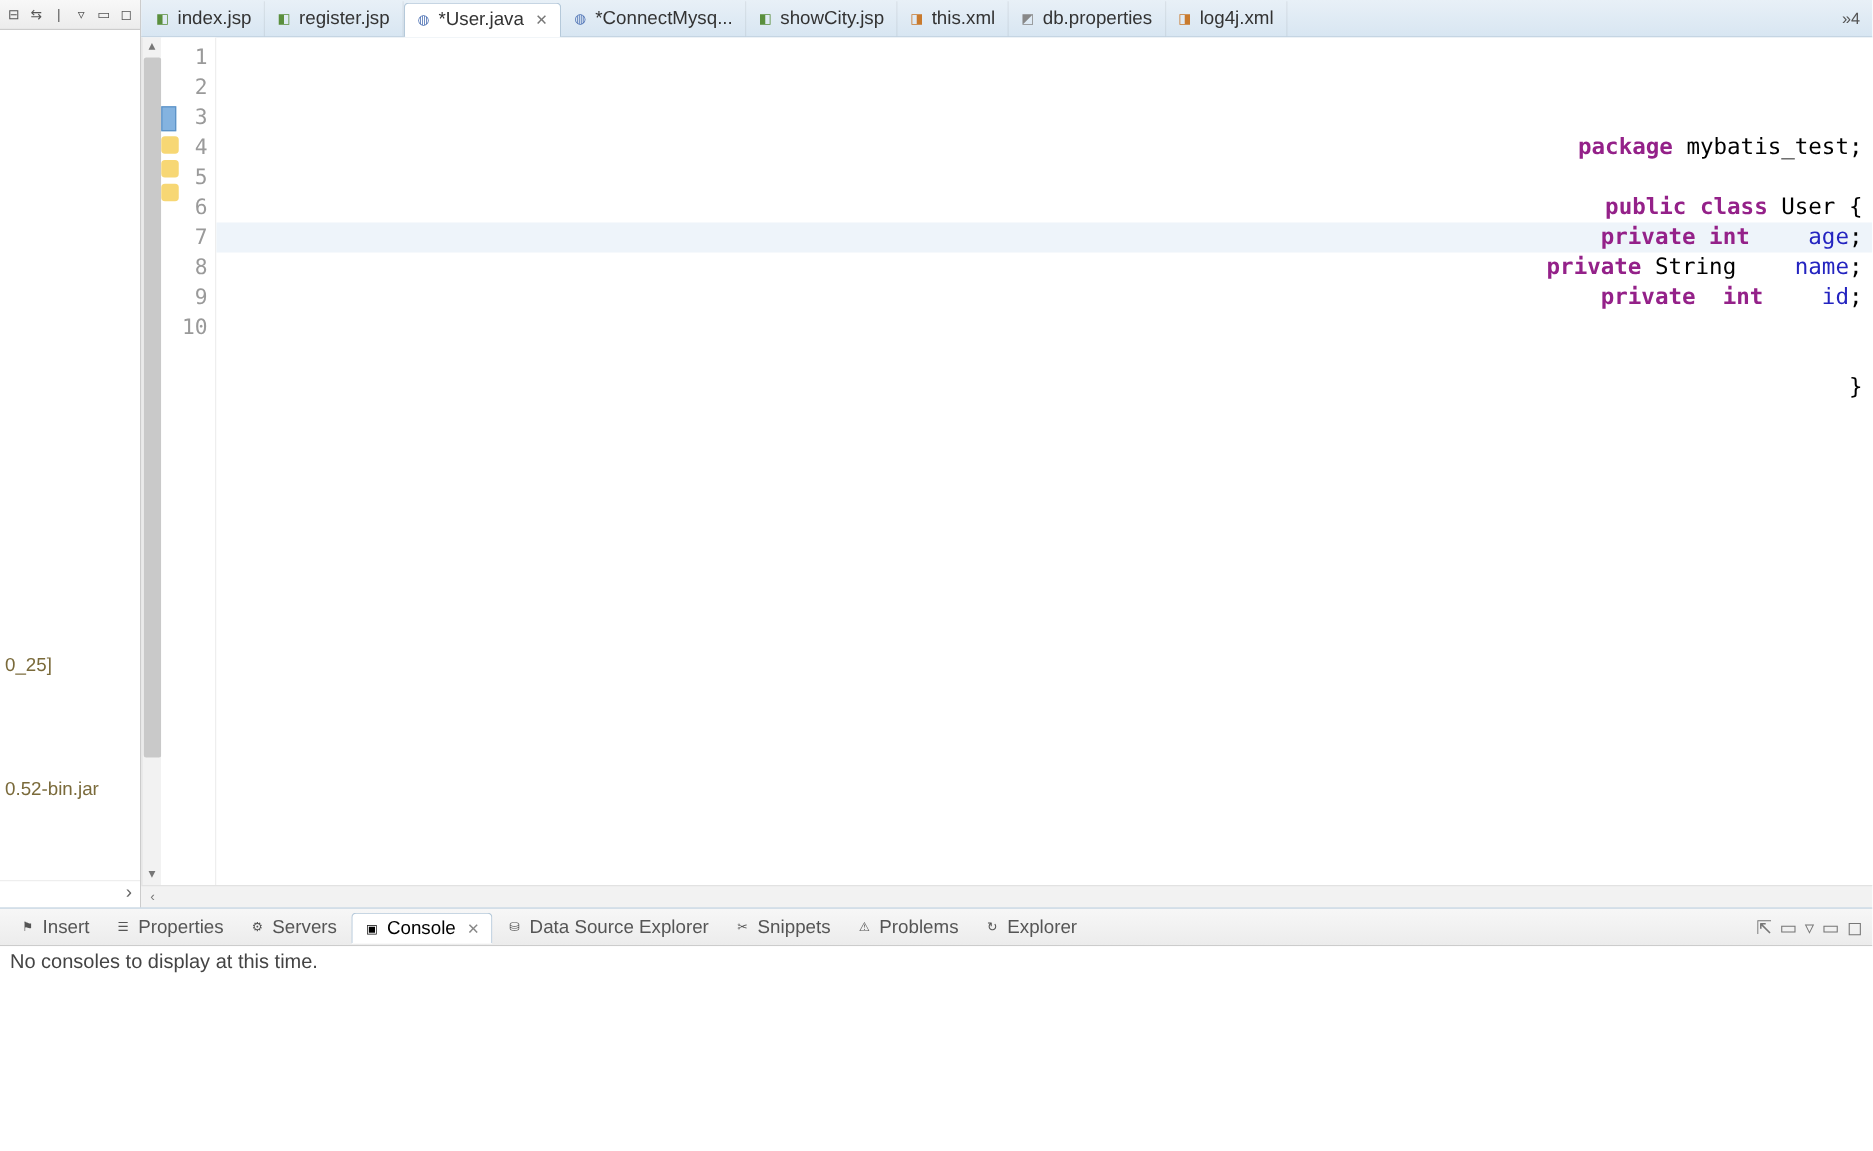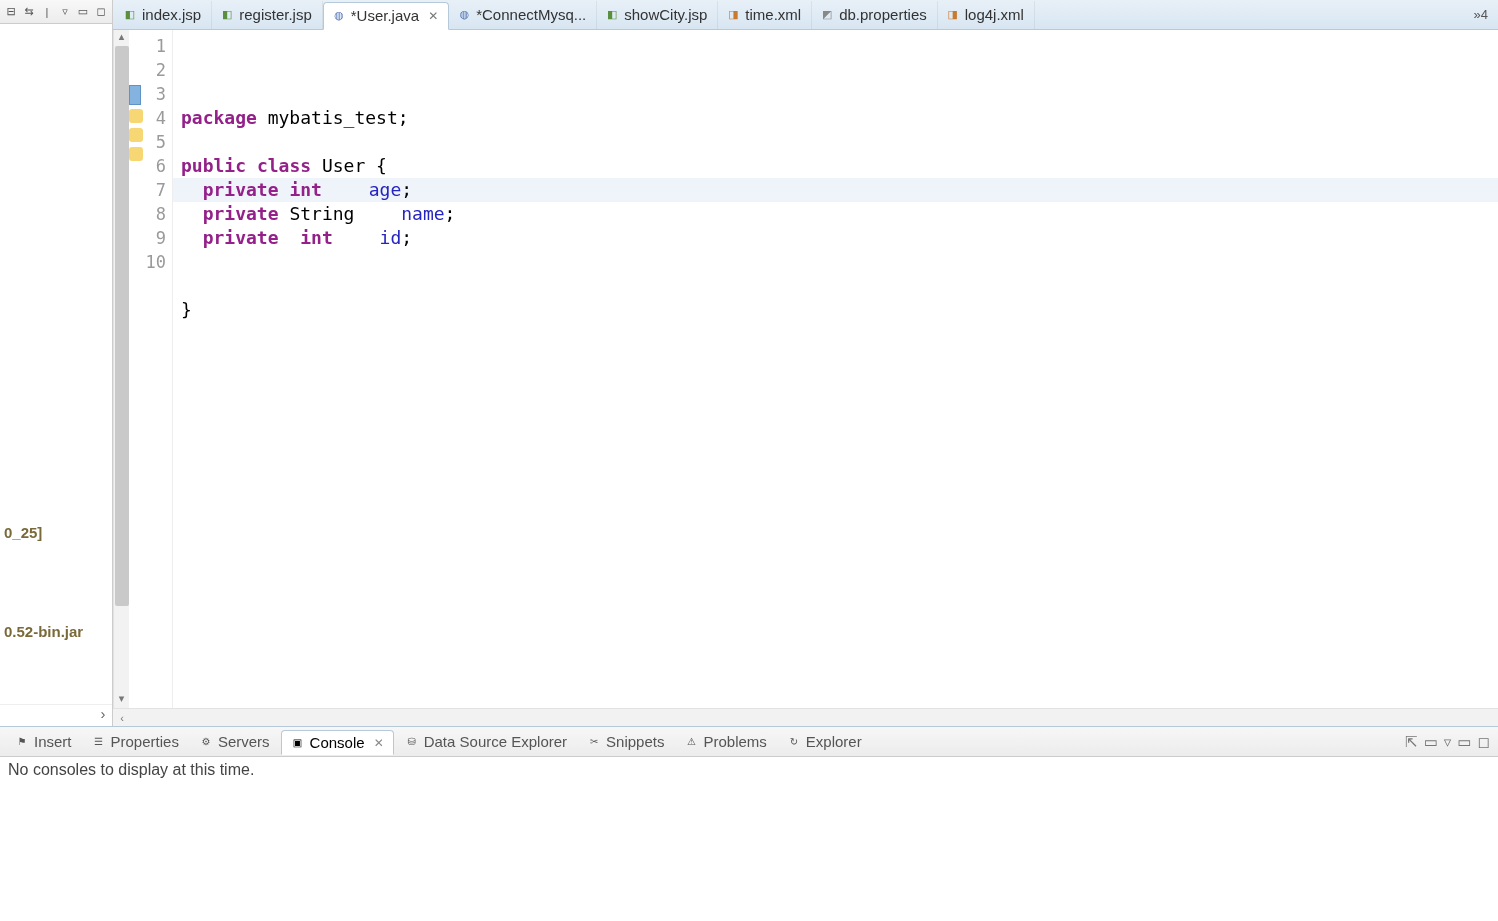--- a/index.html
+++ b/index.html
@@ -47,21 +47,21 @@
       font-size:11px;
     }
     .sidebar-content {
       flex: 1;
       font-size: 15px;
       color: #7a6a3a;
       padding-top: 4px;
       overflow: hidden;
       position: relative;
     }
-    .tree-item { padding: 2px 4px 2px 4px; white-space: nowrap; font-weight: bold; }
+    .tree-item { padding: 2px 4px 2px 4px; white-space: nowrap; }
     .sidebar-scroll {
       position: absolute;
       right: 0; bottom: 0;
       width: 100%;
       height: 22px;
       border-top: 1px solid #eee;
       display:flex;
       justify-content:flex-end;
     }
     .sidebar-scroll .arrow {
@@ -195,20 +195,21 @@
     }
     .code {
       flex: 1;
       font-family: Consolas, monospace;
       font-size: 18px;
       padding: 4px 8px;
       line-height: 24px;
       white-space: pre;
       position:relative;
       overflow:hidden;
+      text-align:right;
     }
     .code .line { height: 24px; }
     .code .hl-line {
       position:absolute;
       left:0; right:0;
       height:24px;
       background:#eef4fa;
       z-index:0;
     }
     .code .content { position:relative; z-index:1; }
@@ -343,21 +344,21 @@
         <div class="tab">
           <span class="ficon java">◍</span>
           <span>*ConnectMysq...</span>
         </div>
         <div class="tab">
           <span class="ficon jsp">◧</span>
           <span>showCity.jsp</span>
         </div>
         <div class="tab">
           <span class="ficon xml">◨</span>
-          <span>time.xml</span>
+          <span>this.xml</span>
         </div>
         <div class="tab">
           <span class="ficon prop">◩</span>
           <span>db.properties</span>
         </div>
         <div class="tab">
           <span class="ficon xml">◨</span>
           <span>log4j.xml</span>
         </div>
         <div class="overflow">

